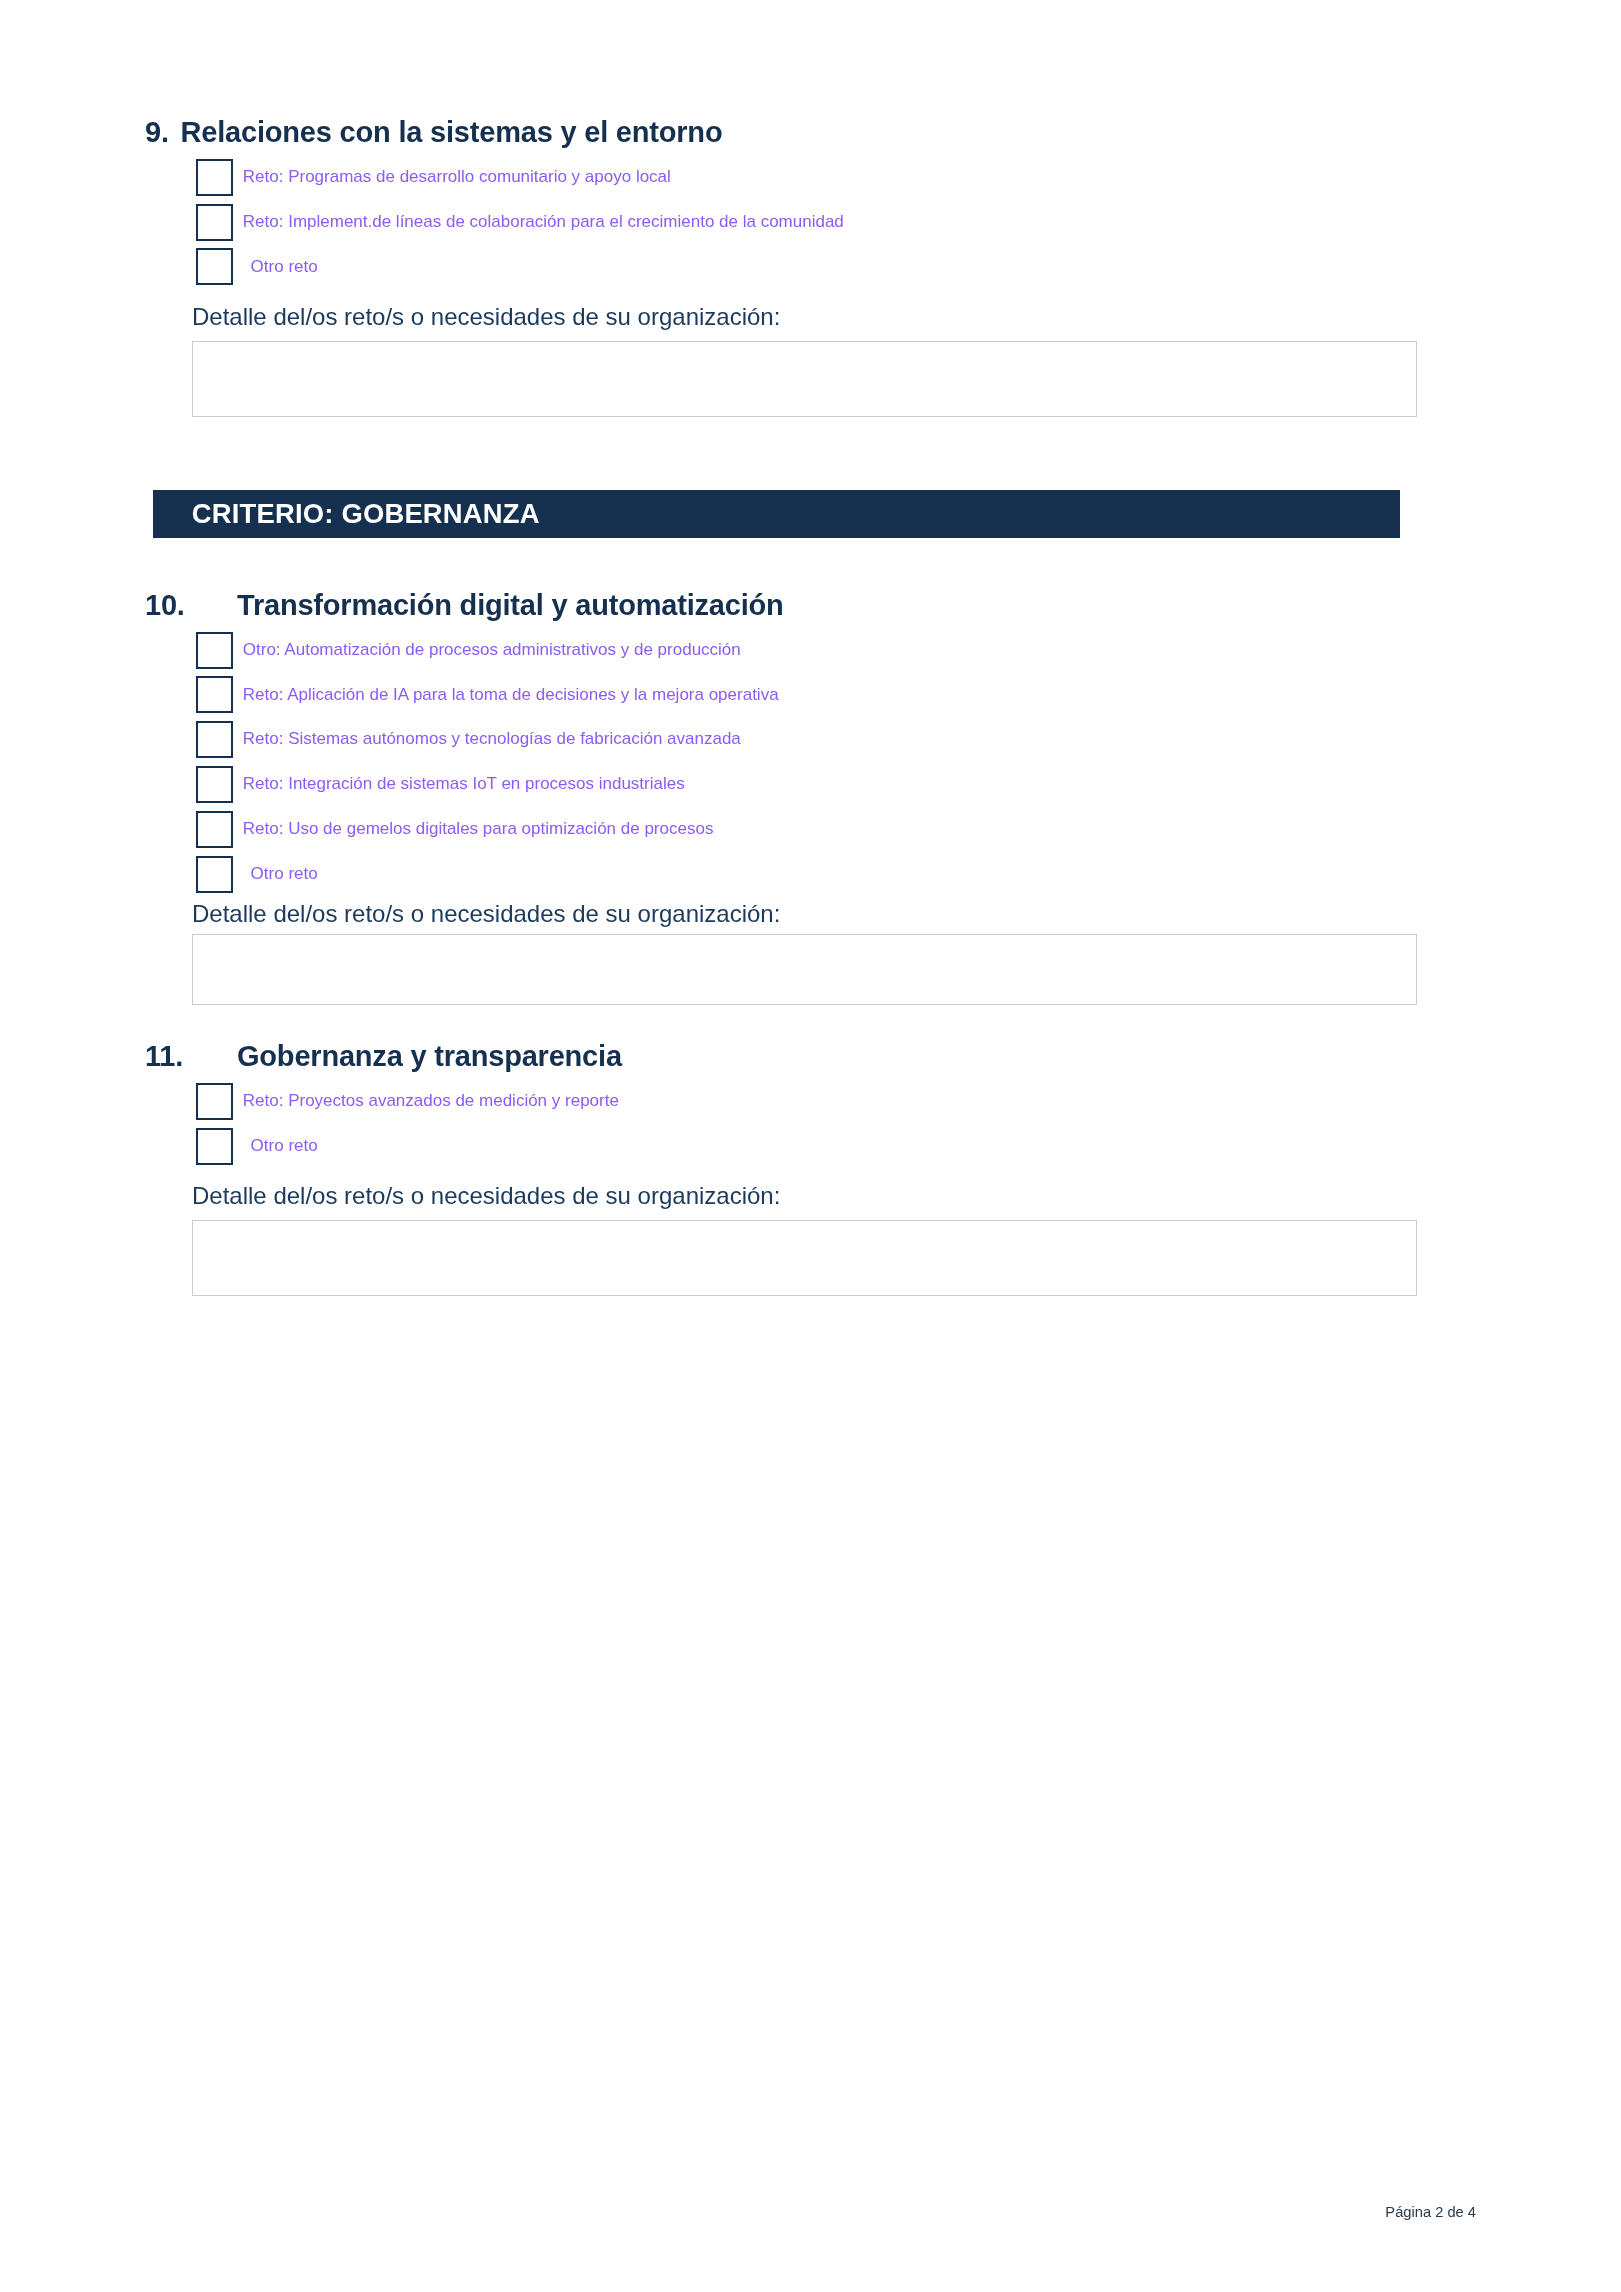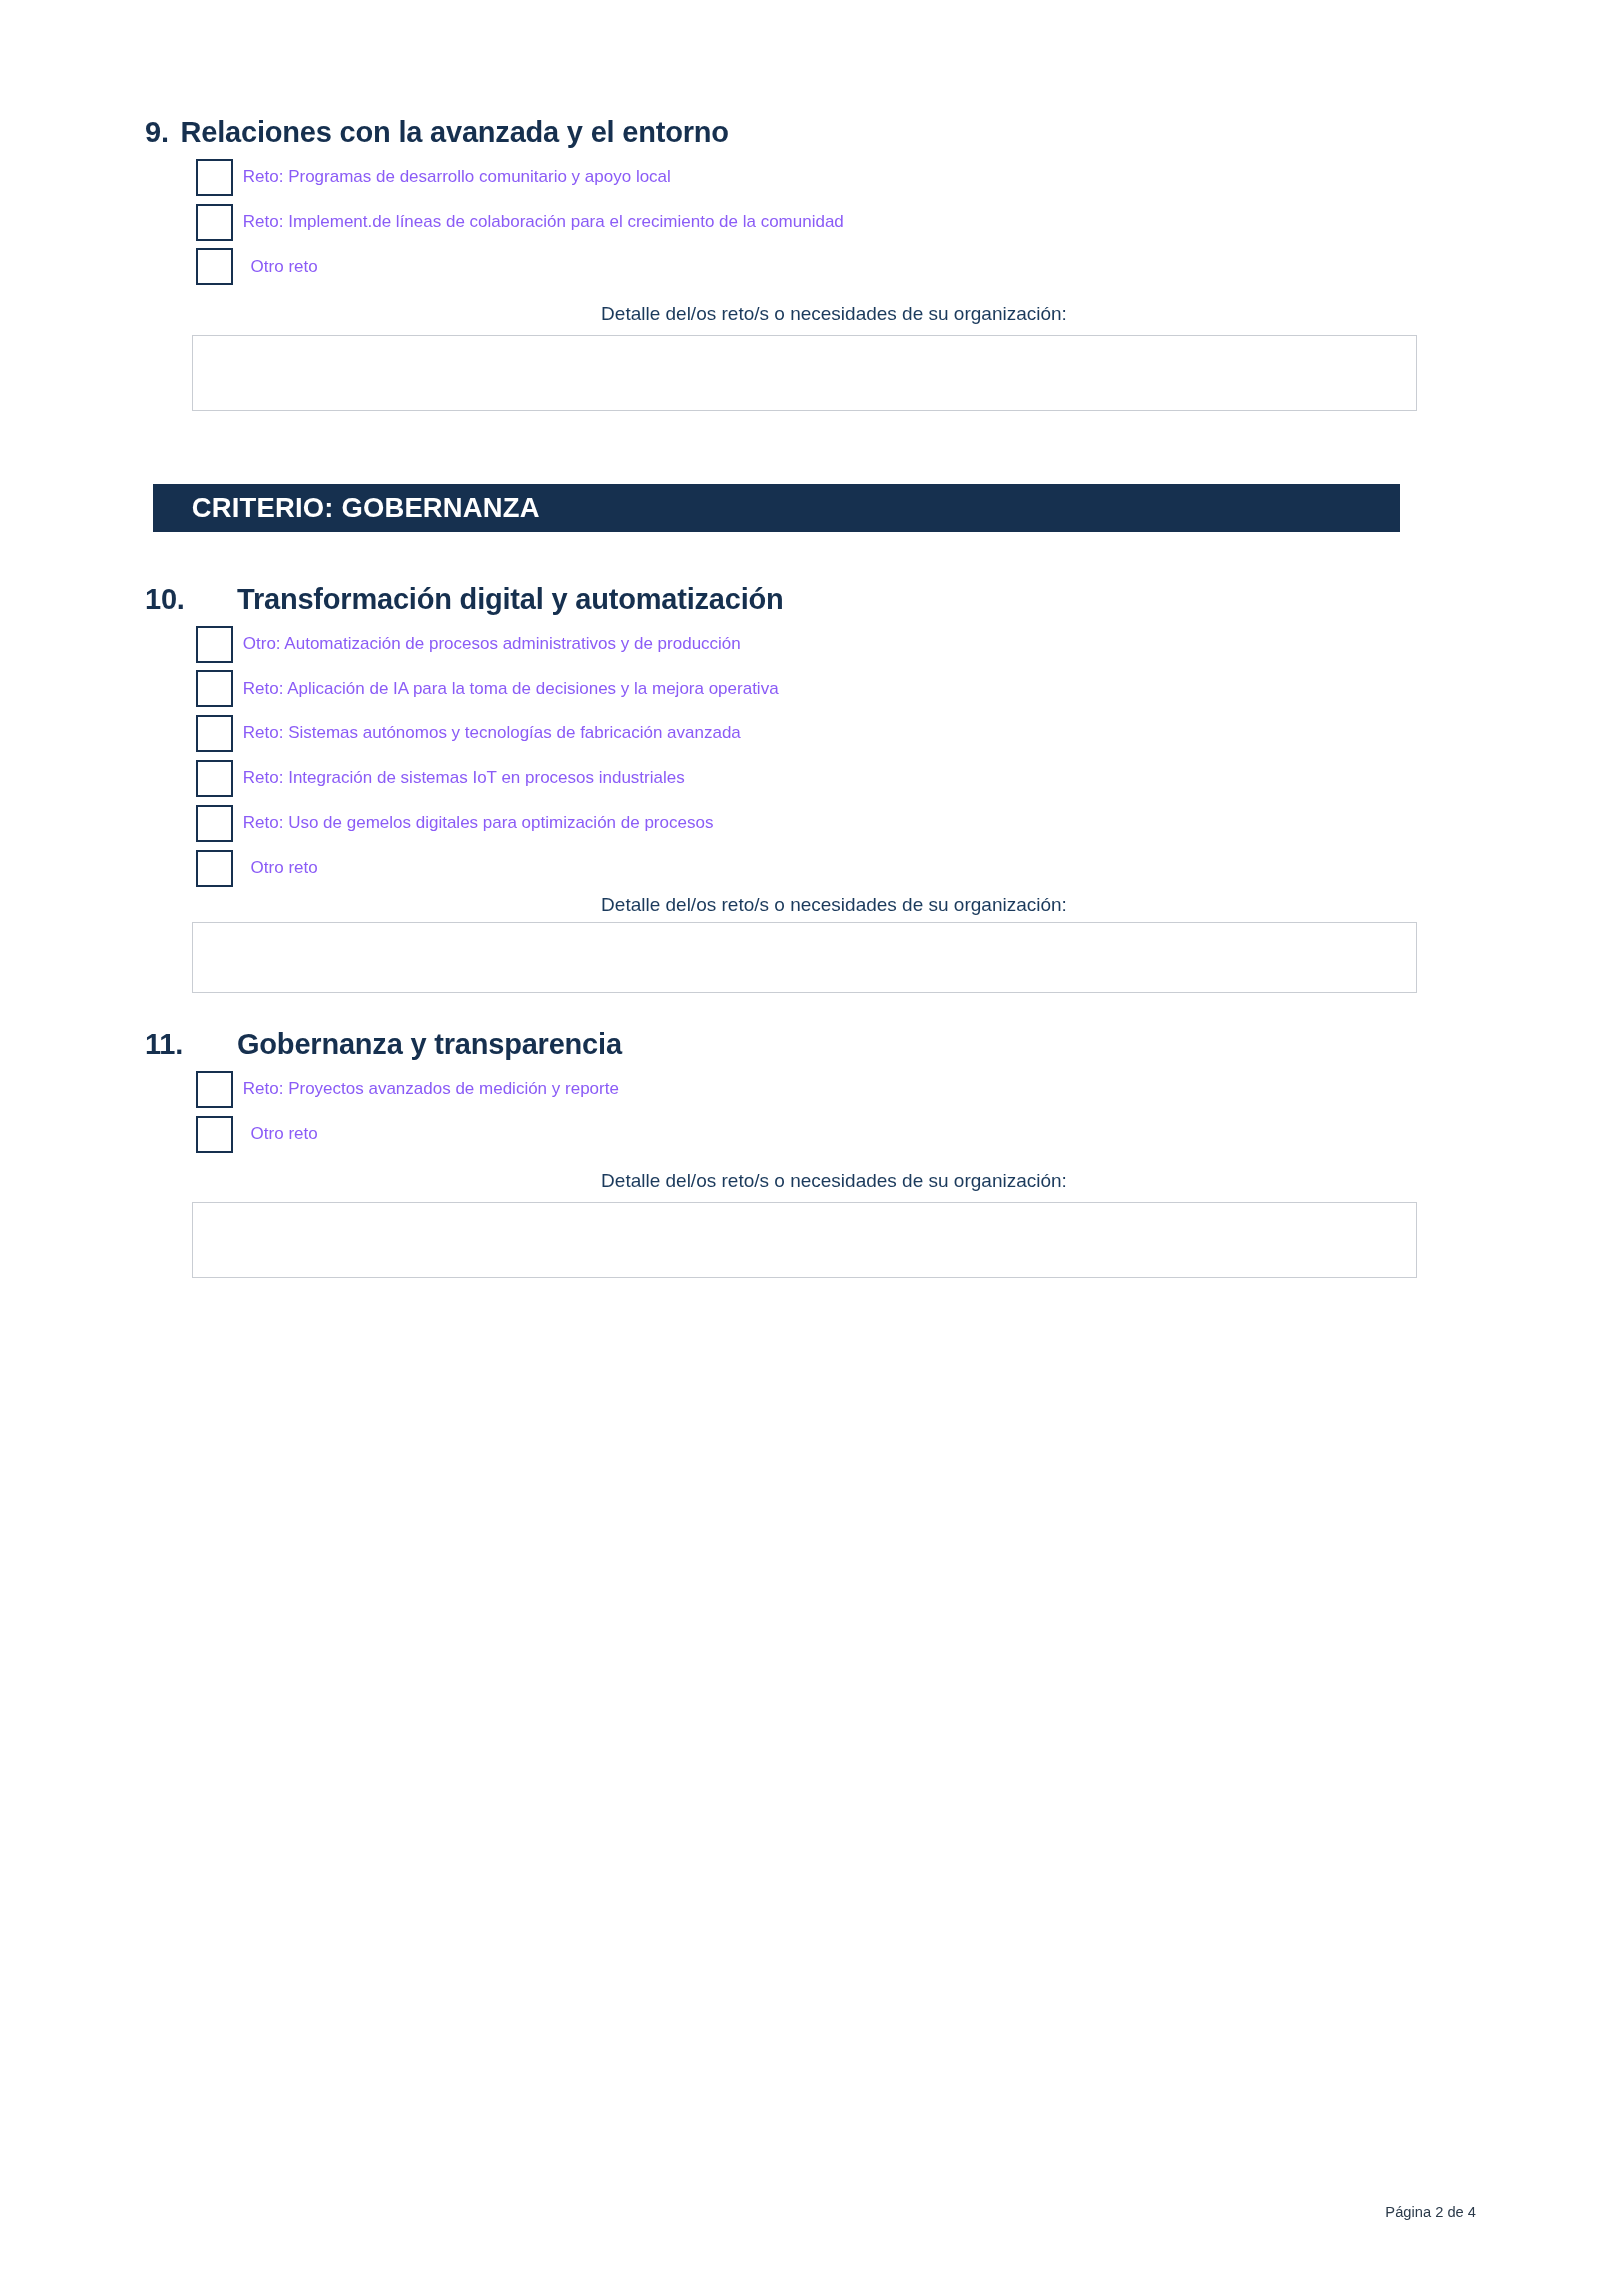--- a/index.html
+++ b/index.html
@@ -63,25 +63,24 @@
     margin-left: 9.8px;
     line-height: 1.2;
     white-space: nowrap;
   }
   .check-row.loose .check-label {
     margin-left: 17.6px;
   }
 
   
   .detail-label {
-    font-size: 19px;
+    font-size: 24px;
     color: #1b3a5c;
     padding-left: 47px;
     margin: 17.6px 0 9.8px 0;
-    text-align: center;
   }
   .detail-label.tight {
     margin: 7.8px 0 5.9px 0;
   }
   .detail-box {
     margin-left: 47px;
     margin-right: 0;
     width: 1225px;
     height: 76px;
     border: 1px solid #c9cdd3;
@@ -124,21 +123,21 @@
   }
 </style>
 </head>
 <body>
 
 <div class="page">
 
   <div>
     <div class="section-heading">
       <span class="num">9.</span>
-      <span>Relaciones con la avanzada y el entorno</span>
+      <span>Relaciones con la sistemas y el entorno</span>
     </div>
 
     <div class="check-row">
       <span class="checkbox"></span>
       <span class="check-label">Reto: Programas de desarrollo comunitario y apoyo local</span>
     </div>
     <div class="check-row">
       <span class="checkbox"></span>
       <span class="check-label">Reto: Implement.de líneas de colaboración para el crecimiento de la comunidad</span>
     </div>

